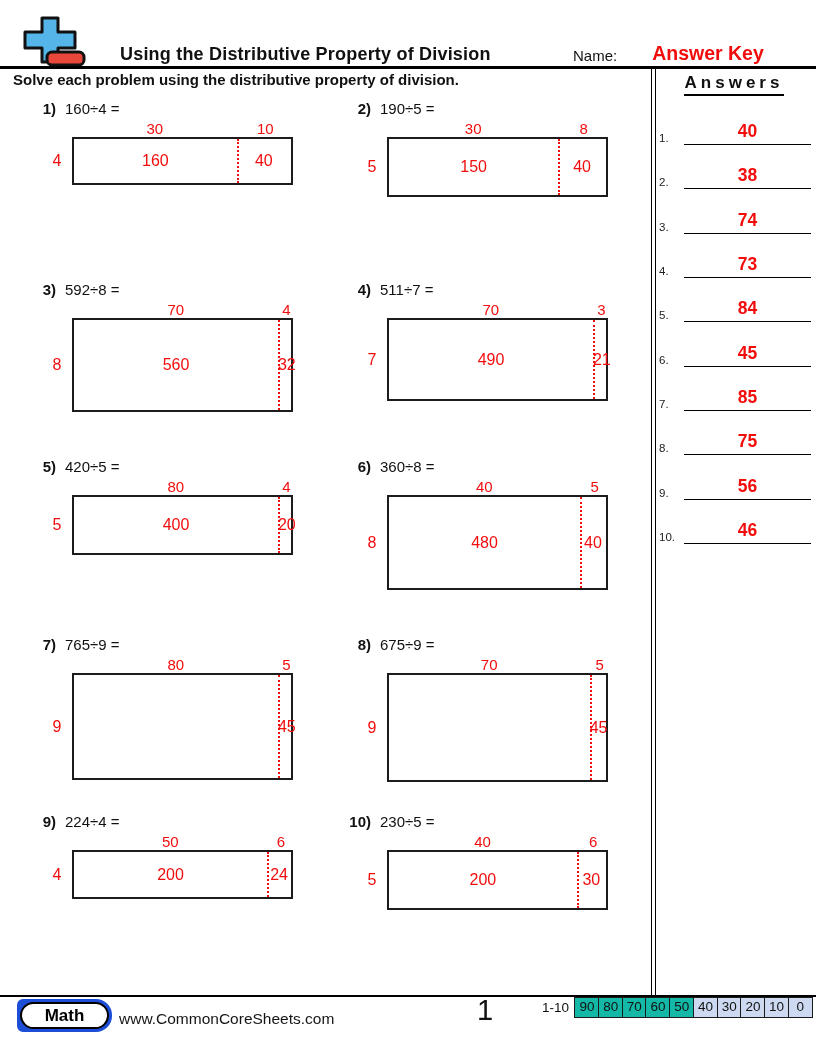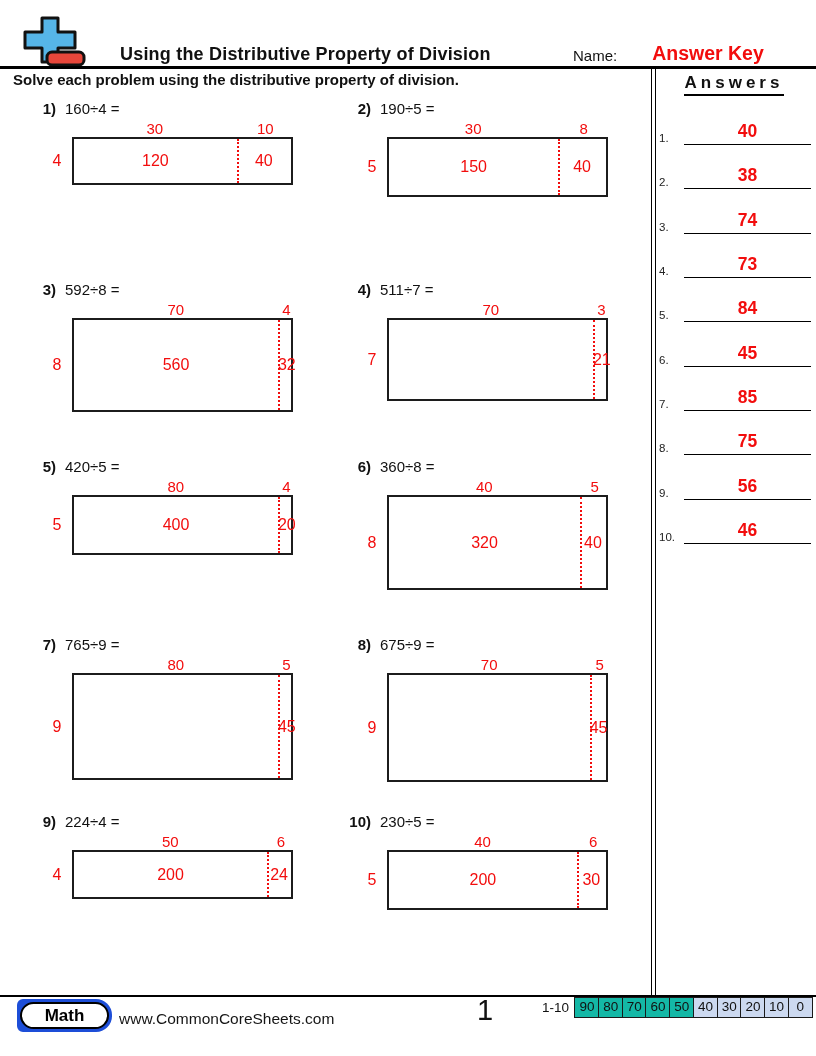--- a/index.html
+++ b/index.html
@@ -134,21 +134,21 @@
       <span class="pnum">1)</span>
       <span class="pexp">160÷4 =</span>
     </div>
   <div class="parea">
     <div class="tlabels">
       <span class="tl" style="left:0;width:var(--d)">30</span>
       <span class="tl" style="left:var(--d);right:0">10</span>
     </div>
     <div class="rect">
       <span class="divisor">4</span>
-      <span class="cell" style="left:0;width:var(--d)">120</span>
+      <span class="cell" style="left:0;width:var(--d)">160</span>
       <span class="cell" style="left:var(--d);right:0">40</span>
       <div class="dline" style="left:var(--d)"></div>
     </div>
   </div>
 </div>
 
 <div class="prob" style="left:329px; top:100px; --rh:60px; --d:78%;">
   <div class="phead">
       <span class="pnum">2)</span>
       <span class="pexp">190÷5 =</span>
@@ -191,20 +191,21 @@
       <span class="pnum">4)</span>
       <span class="pexp">511÷7 =</span>
     </div>
   <div class="parea">
     <div class="tlabels">
       <span class="tl" style="left:0;width:var(--d)">70</span>
       <span class="tl" style="left:var(--d);right:0">3</span>
     </div>
     <div class="rect">
       <span class="divisor">7</span>
+      <span class="cell" style="left:0;width:var(--d)">490</span>
       <span class="cell" style="left:var(--d);right:0">21</span>
       <div class="dline" style="left:var(--d)"></div>
     </div>
   </div>
 </div>
 
 <div class="prob" style="left:14px; top:458px; --rh:60px; --d:94%;">
   <div class="phead">
       <span class="pnum">5)</span>
       <span class="pexp">420÷5 =</span>
@@ -228,21 +229,21 @@
       <span class="pnum">6)</span>
       <span class="pexp">360÷8 =</span>
     </div>
   <div class="parea">
     <div class="tlabels">
       <span class="tl" style="left:0;width:var(--d)">40</span>
       <span class="tl" style="left:var(--d);right:0">5</span>
     </div>
     <div class="rect">
       <span class="divisor">8</span>
-      <span class="cell" style="left:0;width:var(--d)">320</span>
+      <span class="cell" style="left:0;width:var(--d)">480</span>
       <span class="cell" style="left:var(--d);right:0">40</span>
       <div class="dline" style="left:var(--d)"></div>
     </div>
   </div>
 </div>
 
 <div class="prob" style="left:14px; top:636px; --rh:107px; --d:94%;">
   <div class="phead">
       <span class="pnum">7)</span>
       <span class="pexp">765÷9 =</span>

